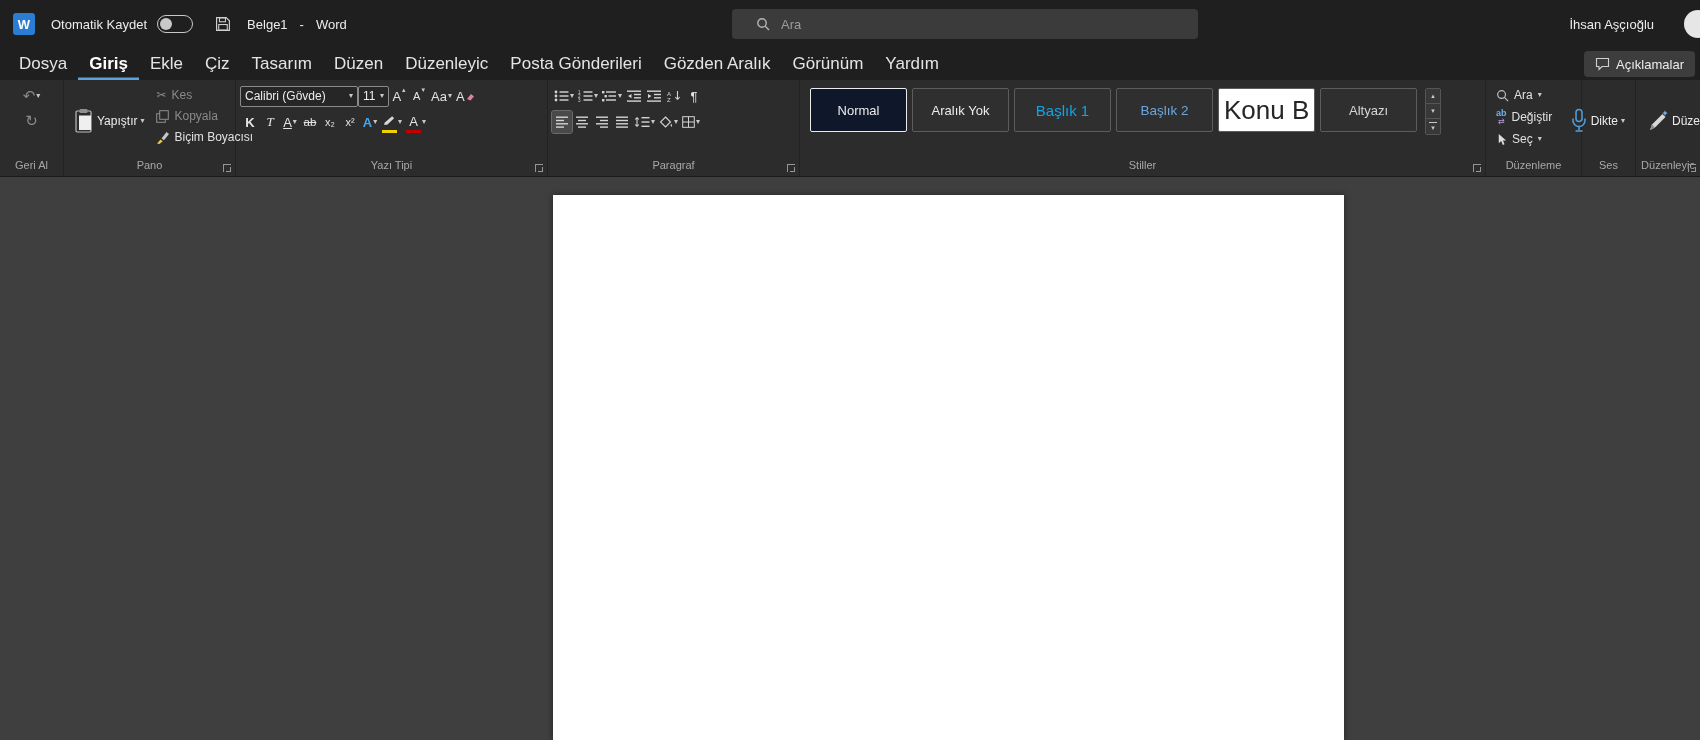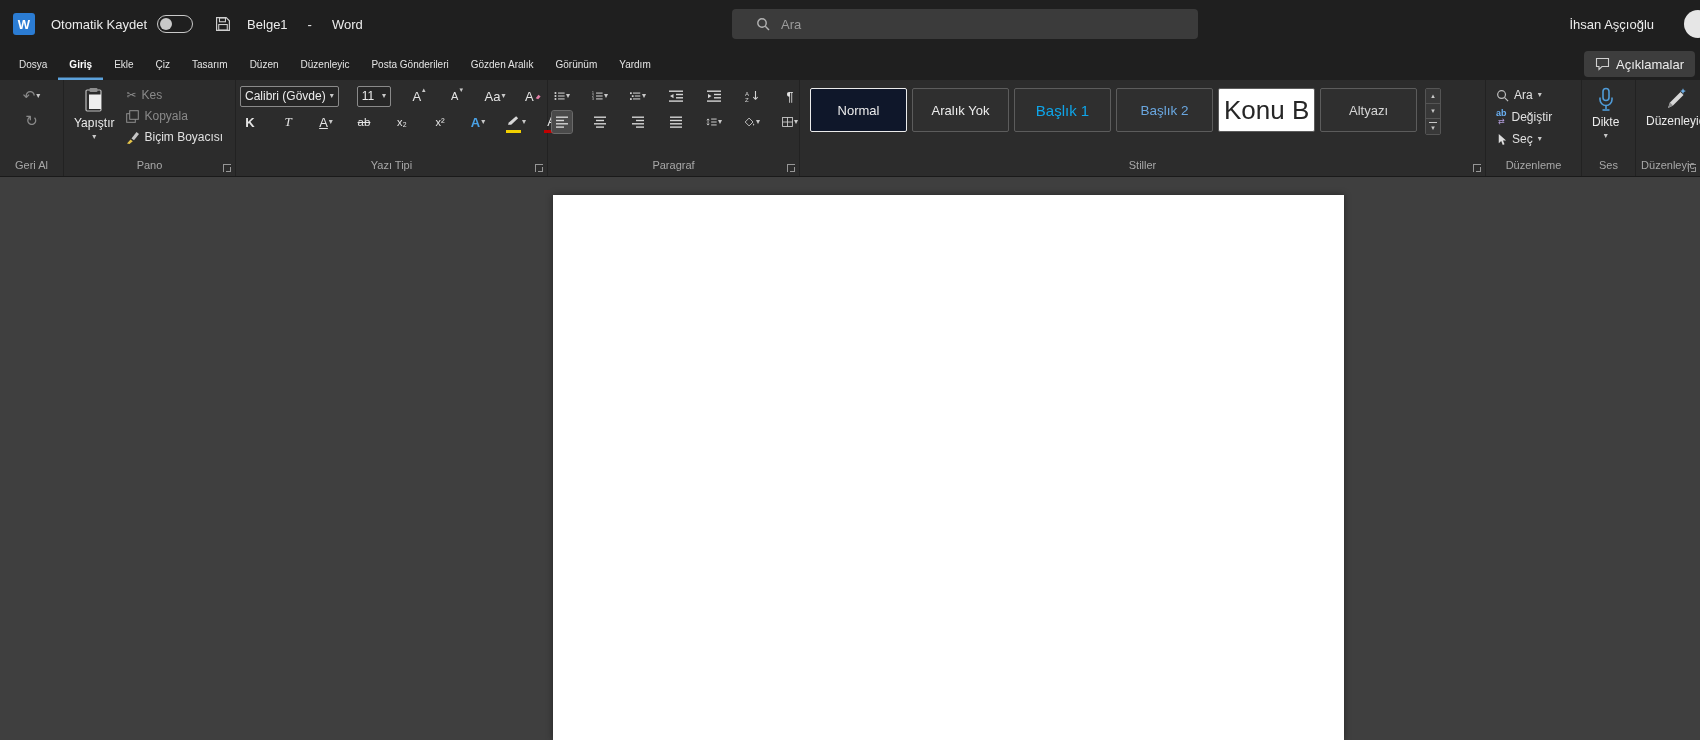--- a/index.html
+++ b/index.html
@@ -7,57 +7,57 @@
   body{position:relative;overflow:hidden;background:#3f3f3f;font-family:"Liberation Sans",sans-serif;color:#e8e8e8}
   button{font-family:inherit}
 
   
   .titlebar{position:absolute;left:0;top:0;width:1700px;height:48px;background:#1f1f1f;display:flex;align-items:center}
   .word-logo{width:22px;height:22px;border-radius:3px;background:#2b7cd3;color:#fff;font-weight:bold;font-size:13px;display:flex;align-items:center;justify-content:center;margin-left:13px;cursor:pointer}
   .autosave-label{font-size:13px;margin-left:16px;color:#ececec}
   .toggle{width:36px;height:18px;border-radius:10px;border:1.5px solid #c9c9c9;margin-left:10px;position:relative;background:#1f1f1f;cursor:pointer}
   .toggle .knob{position:absolute;left:2px;top:1.5px;width:12px;height:12px;border-radius:50%;background:#c9c9c9}
   .tb-iconbtn{margin-left:22px;background:none;border:none;display:flex;align-items:center;cursor:pointer}
-  .doctitle{display:flex;gap:20px;margin-left:16px;font-size:13px;color:#ececec}
+  .doctitle{display:flex;gap:12px;margin-left:16px;font-size:13px;color:#ececec}
   .search{position:absolute;left:732px;top:9px;width:466px;height:30px;background:#3b3b3b;border-radius:4px;display:flex;align-items:center;padding-left:24px;gap:11px;cursor:text}
   .search .ph{font-size:13px;color:#9c9c9c}
   .user{position:absolute;right:46px;top:0;height:48px;display:flex;align-items:center;font-size:13px;color:#ececec;cursor:pointer}
   .avatar{position:absolute;right:-12px;top:10px;width:28px;height:28px;border-radius:50%;background:#e6e6e6;cursor:pointer}
 
   
   .tabrow{position:absolute;left:0;top:48px;width:1700px;height:32px;background:#1f1f1f;display:flex;align-items:stretch;padding-left:8px}
-  .tab{padding:0 11px;font-size:10px;color:#e4e4e4;display:flex;align-items:center;cursor:pointer;white-space:nowrap}
+  .tab{padding:0 11px;font-size:17px;color:#e4e4e4;display:flex;align-items:center;cursor:pointer;white-space:nowrap}
   .tab.active{color:#fff;font-weight:700;box-shadow:inset 0 -2.5px 0 #5ca2dc}
   .comments-btn{position:absolute;right:5px;top:3px;height:26px;background:#3d3d3d;border:none;border-radius:4px;color:#ececec;font-size:13px;display:flex;align-items:center;gap:6px;padding:0 11px;cursor:pointer}
 
   
   .ribbon{position:absolute;left:0;top:80px;width:1700px;height:97px;background:#2c2c2c;display:flex;border-bottom:1px solid #1a1a1a}
   .group{position:relative;border-right:1px solid #222;display:flex;flex-direction:column}
   .g-body{flex:1;display:flex;padding:5px 4px 2px}
   .g-label{height:18px;font-size:11px;color:#a8a8a8;text-align:center;line-height:15px;white-space:nowrap}
   .g-undo{width:64px}.g-clip{width:172px}.g-font{width:312px}.g-par{width:252px}.g-sty{width:686px}
   .g-edit{width:96px}.g-voice{width:54px}.g-editor{width:64px;border-right:none;overflow:hidden}
   .launcher{position:absolute;right:4px;bottom:4px;width:8px;height:8px;border-left:1px solid #969696;border-top:1px solid #969696;cursor:pointer}
   .launcher::after{content:'';position:absolute;right:0;bottom:0;width:4px;height:4px;border-right:1.5px solid #969696;border-bottom:1.5px solid #969696}
 
   .sb{height:22px;min-width:20px;padding:0 2px;display:inline-flex;align-items:center;justify-content:center;border:none;background:none;color:#e4e4e4;font-size:13px;cursor:pointer;border-radius:2px;gap:1px;position:relative}
   .sb.active-ic{background:#4a4a4a;outline:1px solid #6a6a6a}
   .car{font-size:8px;color:#c8c8c8;line-height:1}
   .mini{font-size:7px;color:#c8c8c8;align-self:flex-start;line-height:1.4}
   .dis{color:#7e7e7e}
-  .bigb{display:flex;flex-direction:column;align-items:center;background:none;border:none;color:#ececec;font-size:12px;cursor:pointer;padding:2px 6px;gap:3px;border-radius:3px}
+  .bigb{display:flex;flex-direction:row;align-items:center;background:none;border:none;color:#ececec;font-size:12px;cursor:pointer;padding:2px 6px;gap:3px;border-radius:3px}
   .mb{display:flex;align-items:center;gap:5px;height:20px;background:none;border:none;font-size:12px;color:#e0e0e0;cursor:pointer;padding:0 4px;border-radius:2px;white-space:nowrap}
   .mb.dis{color:#8a8a8a}
   .clip-right{display:flex;flex-direction:column;gap:1px;margin-left:2px}
   .cutglyph{font-size:12px;color:#909090}
 
   .fcol{display:flex;flex-direction:column;gap:4px;width:100%}
-  .frow{display:flex;align-items:center;gap:18px}
+  .frow{display:flex;align-items:center;gap:0}
   .combo{display:flex;align-items:center;height:21px;border:1px solid #8a8a8a;background:#262626;font-size:12px;color:#ececec;padding:0 4px;border-radius:2px;cursor:pointer;white-space:nowrap}
-  .combo-name{width:118px}.combo-size{width:56px}
+  .combo-name{width:118px}.combo-size{width:31px}
   .combo .car{margin-left:auto;padding-left:4px}
   .bK{font-weight:bold}
   .bT{font-style:italic;font-family:"Liberation Serif",serif}
   .bU{text-decoration:underline}
   .bS{text-decoration:line-through;font-size:11.5px}
   .fx{color:#4aa3e8;font-weight:bold}
   .stackin{position:relative;display:inline-block;min-width:15px;text-align:center;line-height:14px}
   .cbar{position:absolute;left:0;right:0;bottom:-4px;height:3.5px}
   .cbar.yellow{background:#f2d000}
   .cbar.red{background:#c00000}
@@ -449,21 +449,21 @@
             </svg>
           <span>Seç</span>
           <span class="car">▾</span>
         </button>
       </div>
     </div>
     <div class="g-label">Düzenleme</div>
   </div>
 
   <div class="group g-voice">
-    <div class="g-body" style="justify-content:flex-start">
+    <div class="g-body" style="justify-content:flex-end">
       <button class="bigb">
         <svg width="18" height="25" viewBox="0 0 18 25">
             <rect x="6" y="1.5" width="6" height="12" rx="3" fill="none" stroke="#4f9bd8" stroke-width="1.6"></rect>
             <path d="M3 10.5 v2 a6 6 0 0 0 12 0 v-2" fill="none" stroke="#4f9bd8" stroke-width="1.6"></path>
             <line x1="9" y1="19" x2="9" y2="22" stroke="#4f9bd8" stroke-width="1.6"></line>
             <line x1="5.5" y1="23" x2="12.5" y2="23" stroke="#4f9bd8" stroke-width="1.6"></line>
           </svg>
         <span>Dikte</span>
         <span class="car">▾</span>
       </button>

